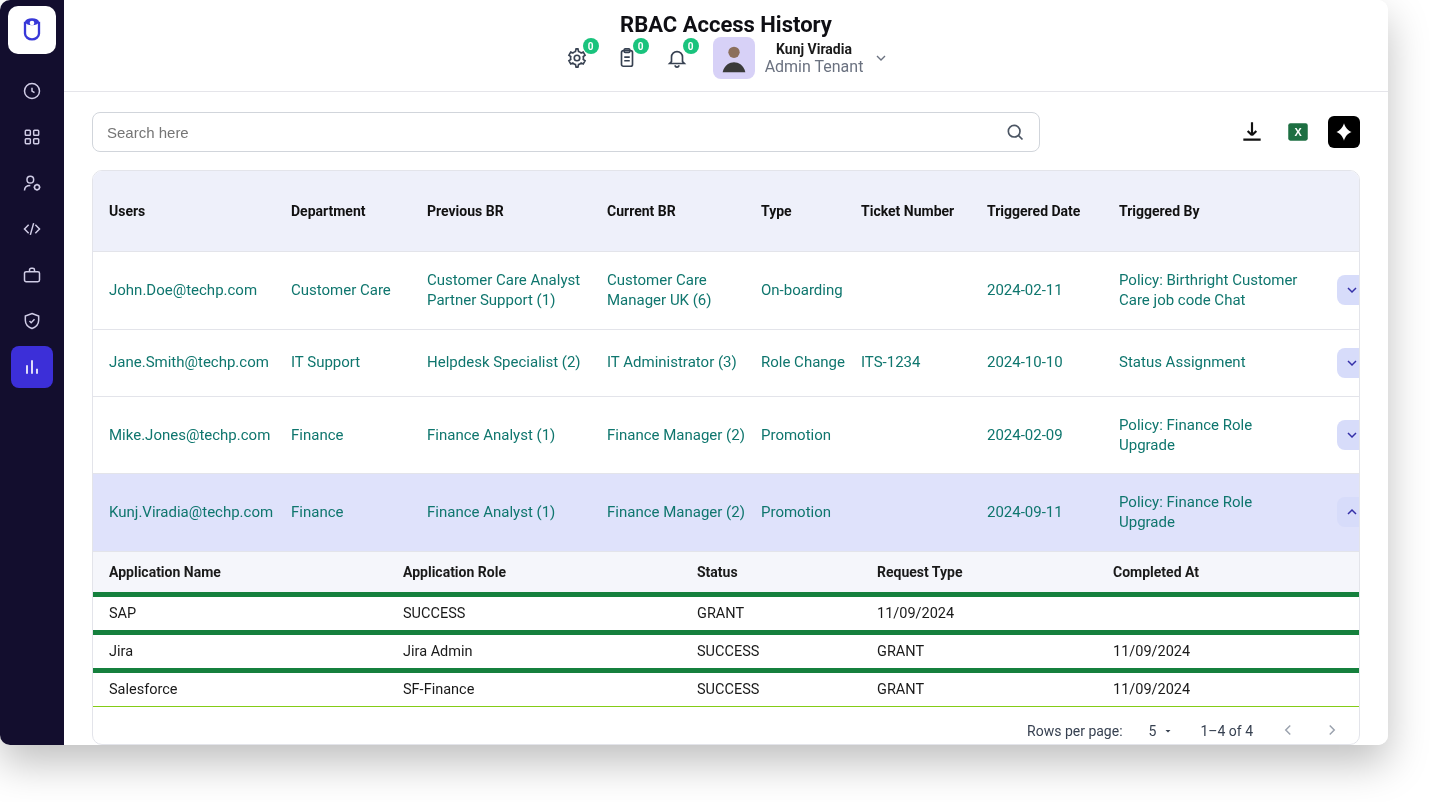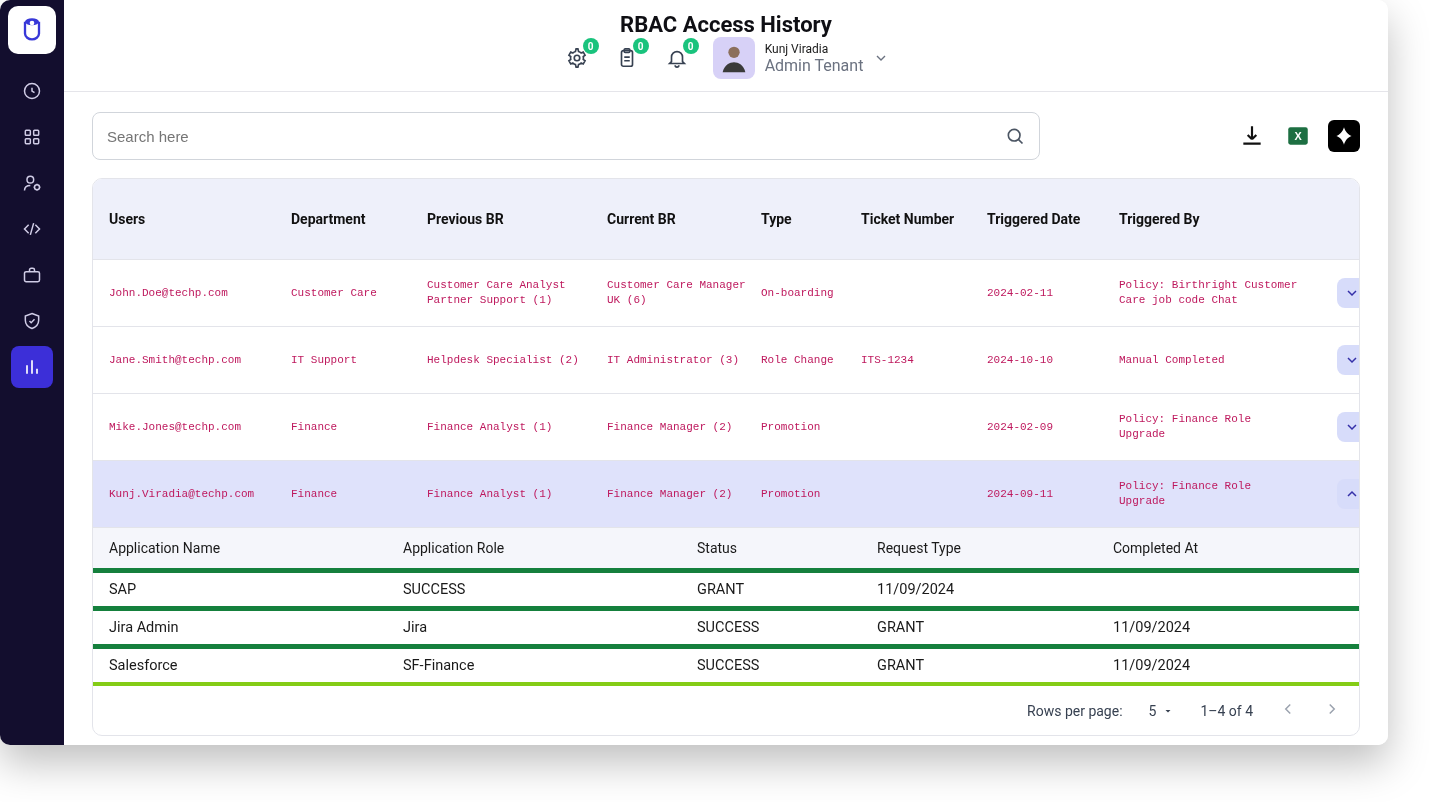--- a/index.html
+++ b/index.html
@@ -20,52 +20,52 @@
   
   .header { display:flex; align-items:center; justify-content:space-between; padding: 12px 28px 12px 28px; border-bottom: 1px solid #e5e5ea; flex-direction: column; }
   .page-title { font-size: 22px; font-weight: 700; color:#0f0f14; }
   .header-right { display:flex; align-items:center; gap: 22px; }
   .hicon { position:relative; width:28px; height:28px; display:flex; align-items:center; justify-content:center; color:#374151; cursor:pointer; }
   .hicon svg { width:22px; height:22px; }
   .badge { position:absolute; top:-6px; right:-8px; background:#19c37d; color:#fff; font-size:10px; font-weight:700; width:16px; height:16px; border-radius:50%; display:flex; align-items:center; justify-content:center; }
   .user { display:flex; align-items:center; gap:10px; cursor:pointer; }
   .avatar { width:42px; height:42px; border-radius:8px; background:#d7d1f7; display:flex; align-items:center; justify-content:center; overflow:hidden; }
   .avatar svg { width: 34px; height:34px; }
-  .user-name { font-size:12px; font-weight:400; }
+  .user-name { font-size:14px; font-weight:700;text-align:center; }
   .user-role { font-size:16px; color:#6b7280; }
   
   
   .toolbar { display:flex; align-items:center; gap: 18px; padding: 20px 28px 18px; }
-  .search-box { flex:0 0 948px; display:flex; align-items:center; border:1px solid #d1d5db; border-radius:8px; height:48px; padding:0 14px; }
+  .search-box { flex:0 0 948px; display:flex; align-items:center; border:1px solid #d1d5db; border-radius:8px; height:40px; padding:0 14px; }
   .search-box input { flex:1; border:none; outline:none; font-size:15px; background:transparent; }
   .search-box svg { width:20px; height:20px; color:#4b5563; }
   .spacer { flex:1; }
   .export-icons { display:flex; align-items:center; gap:14px; }
   .export-btn { width:32px; height:32px; display:flex; align-items:center; justify-content:center; cursor:pointer; color:#111; }
   .export-btn svg { width:26px; height:26px; }
   .excel-ic { color:#1d6f42; }
   .pdf-ic { background:#000; border-radius:6px; color:#fff; }
   
   
   .table-wrap { margin: 0 28px 0; border:1px solid #e3e4ea; border-radius:10px; overflow:hidden; }
   .thead { display:grid; grid-template-columns: 182px 136px 180px 154px 100px 126px 132px 194px 54px; background:#eef0fa; height: 80px; align-items:center; padding: 0 16px; column-gap: 0; }
   .th { font-size:14px; font-weight:700; color:#111; padding-right:10px; }
-  .trow { display:grid; grid-template-columns: 182px 136px 180px 154px 100px 126px 132px 194px 54px; align-items:center; padding: 18px 16px; border-top:1px solid #e3e4ea; font-size:11px; color:#be185d;font-family:Liberation Mono, monospace; }
+  .trow { display:grid; grid-template-columns: 182px 136px 180px 154px 100px 126px 132px 194px 54px; align-items:center; padding: 18px 16px; border-top:1px solid #e3e4ea; font-size:15px; color:#0f766e; }
   .trow.selected { background:#dfe2fb; }
   .td { padding-right:10px; line-height:1.35; word-break: break-word; }
   .expand-btn { width:30px; height:30px; background:#d7dcfa; border-radius:8px; display:flex; align-items:center; justify-content:center; cursor:pointer; color:#3530a8; justify-self:end; }
   .expand-btn svg { width:16px; height:16px; }
   
   
   .nested { border-top:1px solid #e3e4ea; }
-  .nhead { display:grid; grid-template-columns: 294px 294px 180px 236px 230px; background:#f5f6fb; padding: 12px 16px; font-size:14px; font-weight:400; }
+  .nhead { display:grid; grid-template-columns: 294px 294px 180px 236px 230px; background:#f5f6fb; padding: 12px 16px; font-size:14px; font-weight:700; }
   .nrow { display:grid; grid-template-columns: 294px 294px 180px 236px 230px; padding: 8px 16px; border-top:5px solid #15803d; font-size:14.5px; }
   
   
-  .pagination { display:flex; align-items:center; justify-content:flex-end; gap: 26px; padding: 14px 18px; border-top:4px solid #84cc16; font-size:14px; color:#374151; }
+  .pagination { display:flex; align-items:center; justify-content:flex-end; gap: 26px; padding: 14px 18px; border-top:1px solid #84cc16; font-size:14px; color:#374151; }
   .page-sel { display:flex; align-items:center; gap:6px; cursor:pointer; }
   .page-nav { color:#9ca3af; cursor:pointer; }
   .page-nav svg { width:18px; height:18px; }
 </style>
 </head>
 <body>
 
 <div class="app">
 
   <div class="sidebar">
@@ -225,21 +225,21 @@
             </div>
           </div>
           <div class="trow">
             <div class="td">Jane.Smith@techp.com</div>
             <div class="td">IT Support</div>
             <div class="td">Helpdesk Specialist (2)</div>
             <div class="td">IT Administrator (3)</div>
             <div class="td">Role Change</div>
             <div class="td">ITS-1234</div>
             <div class="td">2024-10-10</div>
-            <div class="td">Manual Completed</div>
+            <div class="td">Status Assignment</div>
             <div class="expand-btn">
               <svg viewBox="0 0 24 24" fill="none" stroke="currentColor" stroke-width="2.2">
                 <path d="M6 9l6 6 6-6"></path>
               </svg>
             </div>
           </div>
           <div class="trow">
             <div class="td">Mike.Jones@techp.com</div>
             <div class="td">Finance</div>
             <div class="td">Finance Analyst (1)</div>
@@ -277,22 +277,22 @@
               <div>Request Type</div>
               <div>Completed At</div>
             </div>
             <div class="nrow">
               <div>SAP</div>
               <div>SUCCESS</div>
               <div>GRANT</div>
               <div>11/09/2024</div>
             </div>
             <div class="nrow">
+              <div>Jira</div>
               <div>Jira Admin</div>
-              <div>Jira</div>
               <div>SUCCESS</div>
               <div>GRANT</div>
               <div>11/09/2024</div>
             </div>
             <div class="nrow">
               <div>Salesforce</div>
               <div>SF-Finance</div>
               <div>SUCCESS</div>
               <div>GRANT</div>
               <div>11/09/2024</div>

